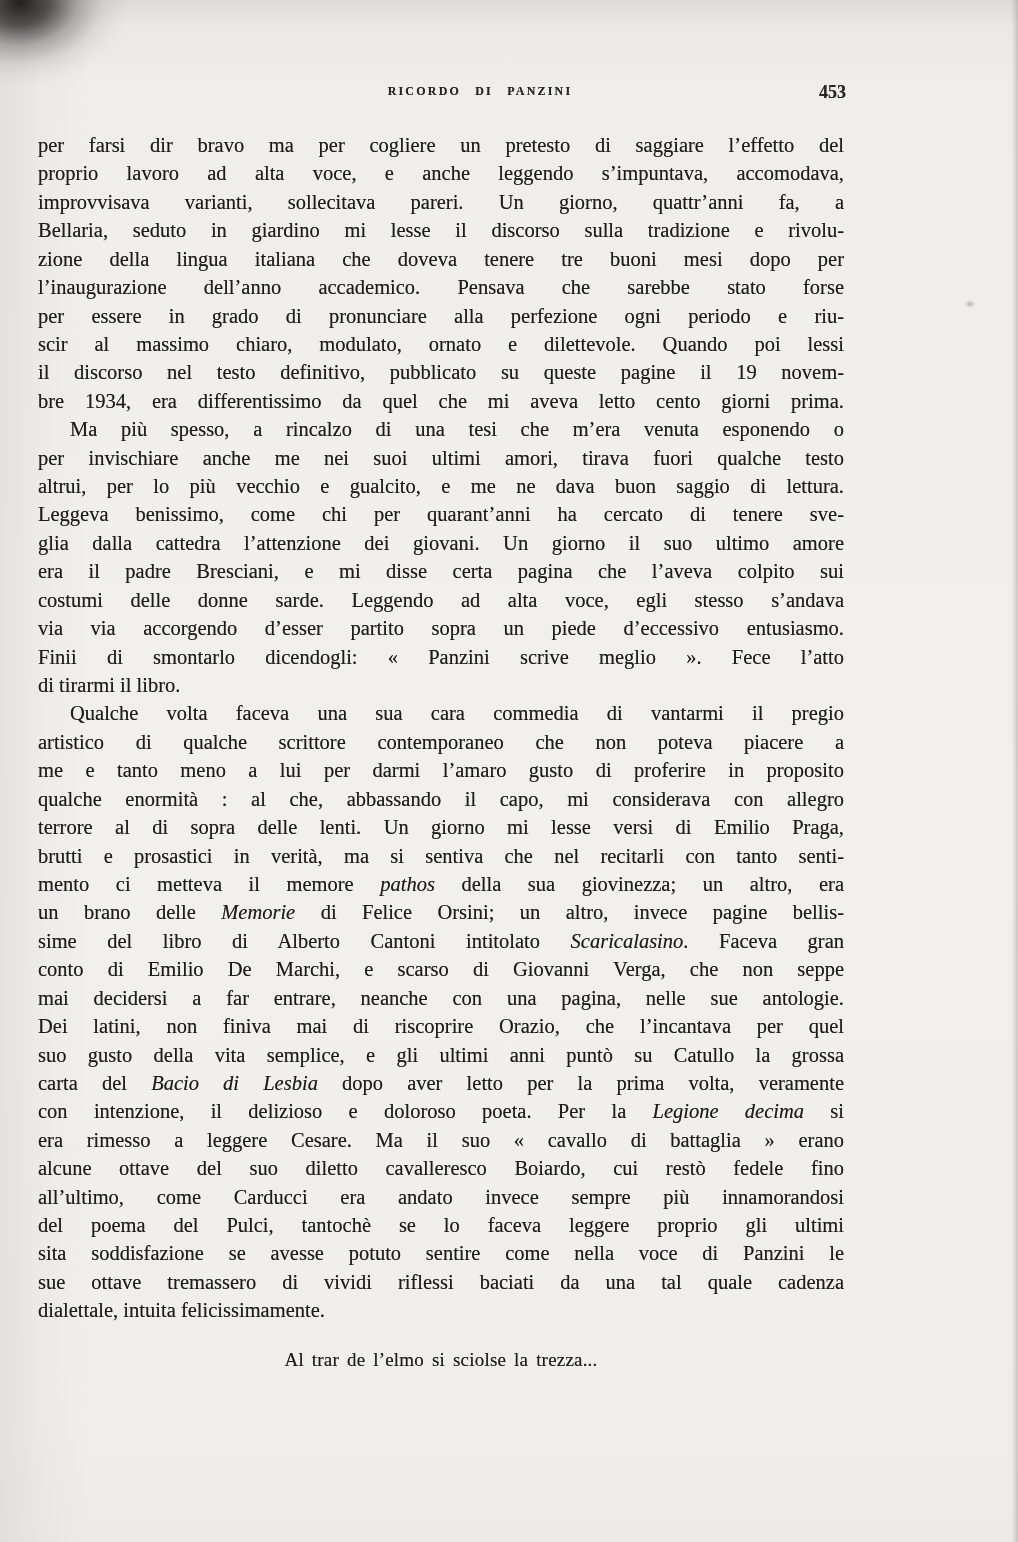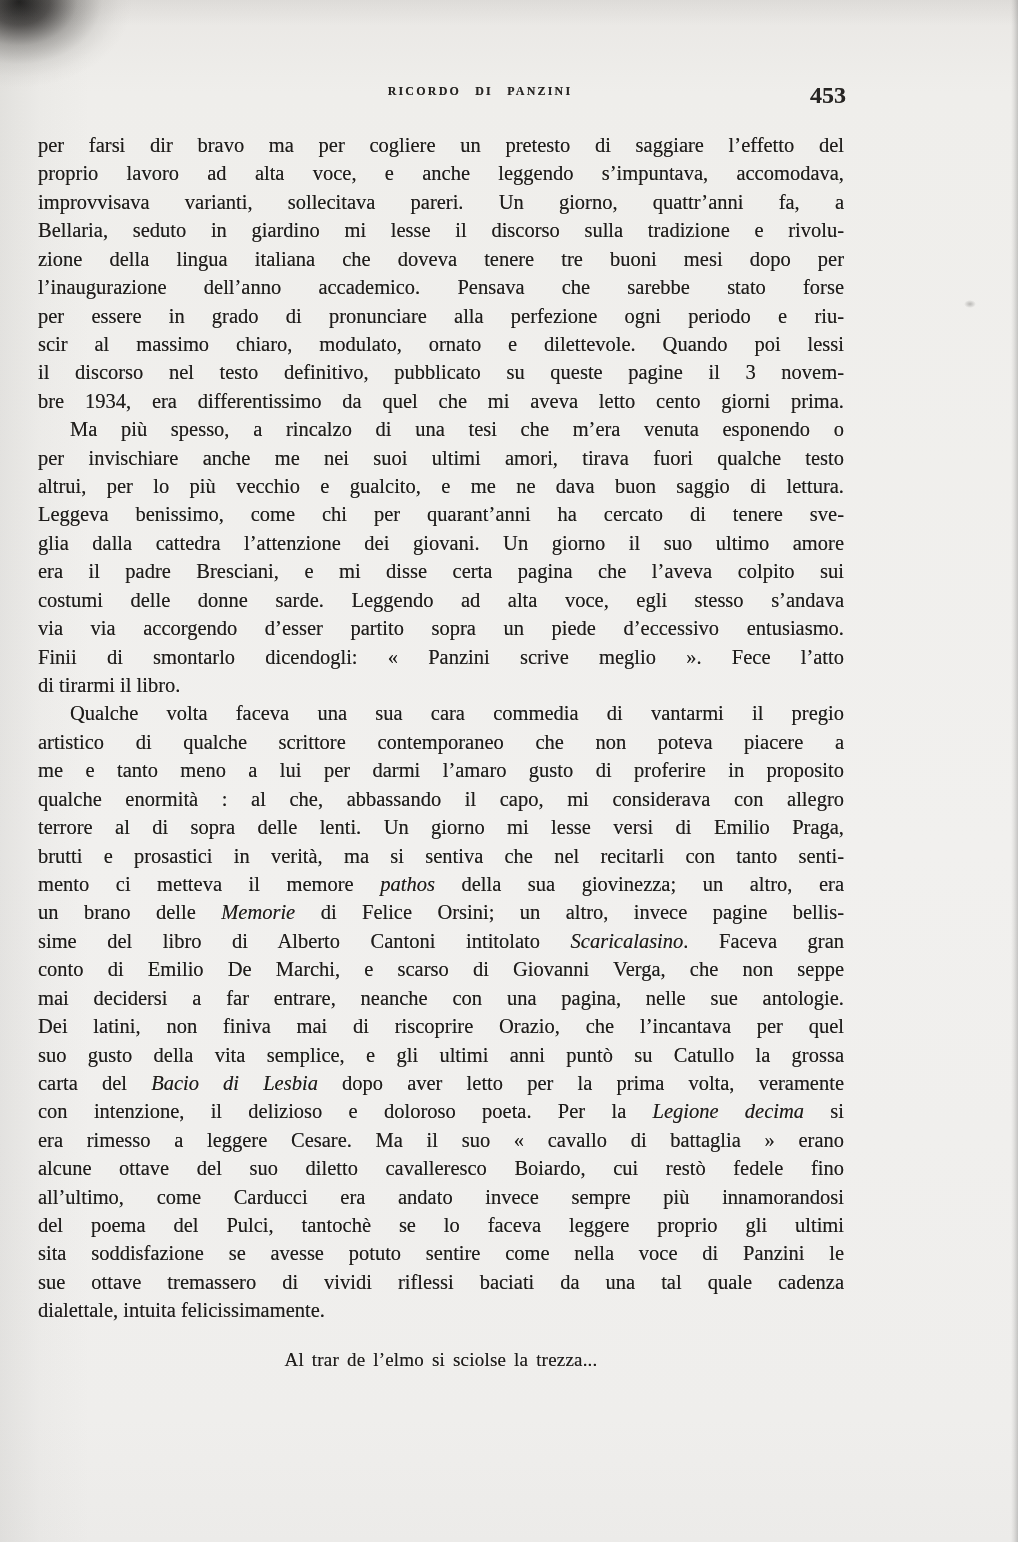--- a/index.html
+++ b/index.html
@@ -50,21 +50,21 @@
     position: absolute; left: 0; top: 84px; width: 1018px; height: 22px;
   }
   .running-title {
     position: absolute; left: 480px; transform: translateX(-50%);
     font-size: 12px; font-weight: bold; letter-spacing: 2.2px; word-spacing: 9px;
     color: #272523; white-space: nowrap;
     text-shadow: 0 0 0.5px rgba(40,38,36,0.55);
   }
   .page-number {
     position: absolute; right: 172px; top: -2px;
-    font-size: 24px; font-weight: bold; color: #272523;
+    font-size: 18px; font-weight: bold; color: #272523;
     text-shadow: 0 0 0.5px rgba(40,38,36,0.5);
   }
   
   .text-block {
     position: absolute; left: 38px; top: 131px; width: 806px;
     font-size: 20.5px; line-height: 28.42px;
     text-shadow: 0 0 0.6px rgba(30,28,26,0.55);
   }
   .paragraph { margin: 0; }
   .line {
@@ -103,21 +103,21 @@
 
   <div class="paragraph">
         <div class="line"><span>per farsi dir bravo ma per cogliere un pretesto di saggiare l’effetto del</span></div>
         <div class="line"><span>proprio lavoro ad alta voce, e anche leggendo s’impuntava, accomodava,</span></div>
         <div class="line"><span>improvvisava varianti, sollecitava pareri. Un giorno, quattr’anni fa, a</span></div>
         <div class="line"><span>Bellaria, seduto in giardino mi lesse il discorso sulla tradizione e rivolu-</span></div>
         <div class="line"><span>zione della lingua italiana che doveva tenere tre buoni mesi dopo per</span></div>
         <div class="line"><span>l’inaugurazione dell’anno accademico. Pensava che sarebbe stato forse</span></div>
         <div class="line"><span>per essere in grado di pronunciare alla perfezione ogni periodo e riu-</span></div>
         <div class="line"><span>scir al massimo chiaro, modulato, ornato e dilettevole. Quando poi lessi</span></div>
-        <div class="line"><span>il discorso nel testo definitivo, pubblicato su queste pagine il 3 novem-</span></div>
+        <div class="line"><span>il discorso nel testo definitivo, pubblicato su queste pagine il 19 novem-</span></div>
         <div class="line"><span>bre 1934, era differentissimo da quel che mi aveva letto cento giorni prima.</span></div>
       </div>
       <div class="paragraph">
         <div class="line indent"><span>Ma più spesso, a rincalzo di una tesi che m’era venuta esponendo o</span></div>
         <div class="line"><span>per invischiare anche me nei suoi ultimi amori, tirava fuori qualche testo</span></div>
         <div class="line"><span>altrui, per lo più vecchio e gualcito, e me ne dava buon saggio di lettura.</span></div>
         <div class="line"><span>Leggeva benissimo, come chi per quarant’anni ha cercato di tenere sve-</span></div>
         <div class="line"><span>glia dalla cattedra l’attenzione dei giovani. Un giorno il suo ultimo amore</span></div>
         <div class="line"><span>era il padre Bresciani, e mi disse certa pagina che l’aveva colpito sui</span></div>
         <div class="line"><span>costumi delle donne sarde. Leggendo ad alta voce, egli stesso s’andava</span></div>

